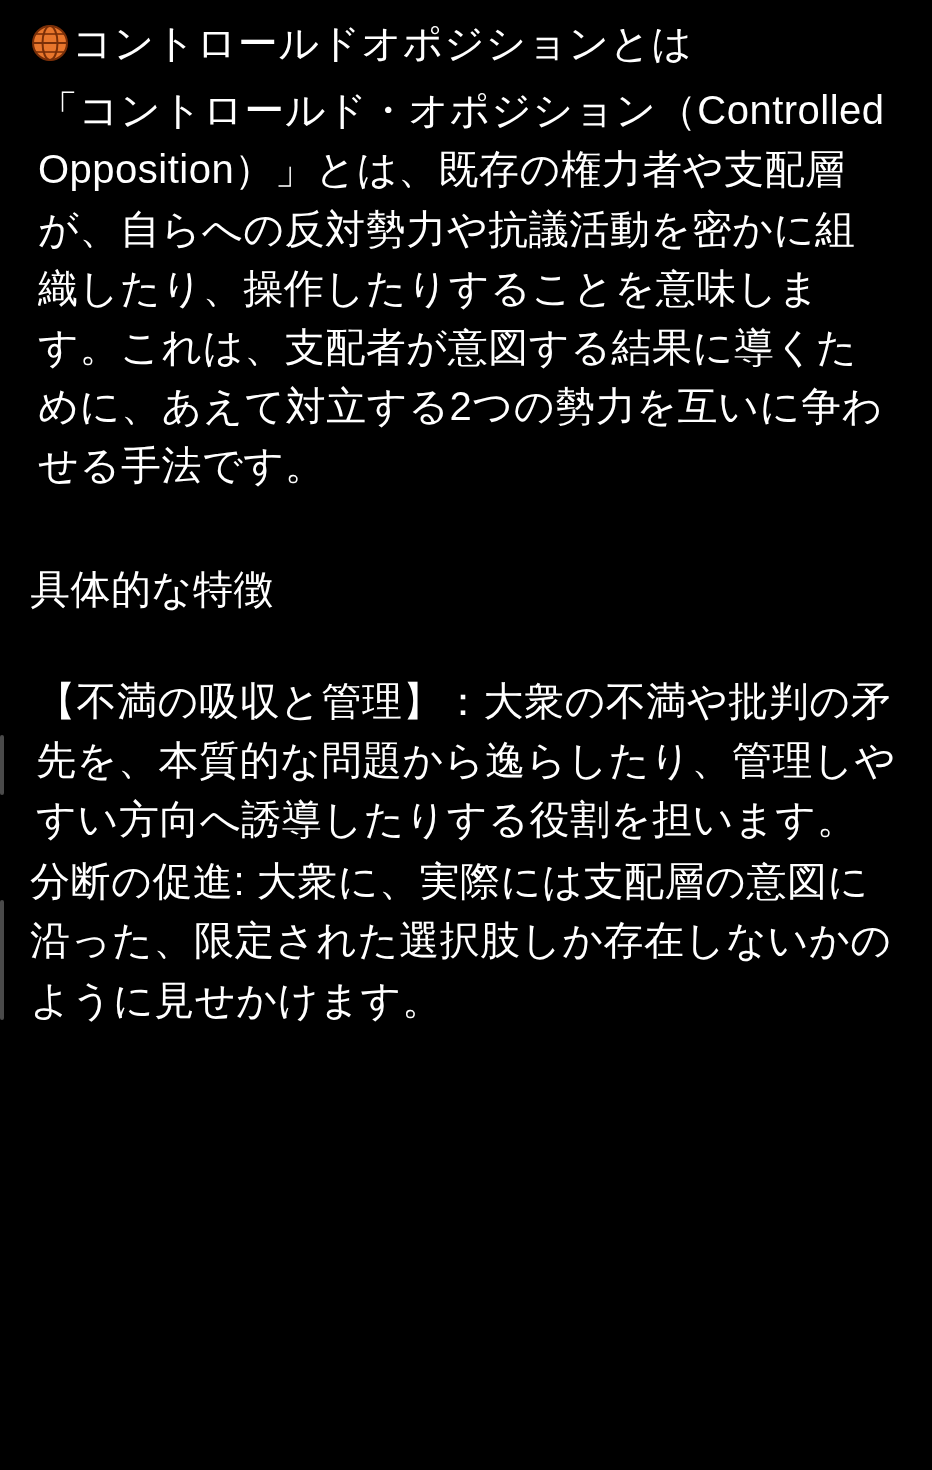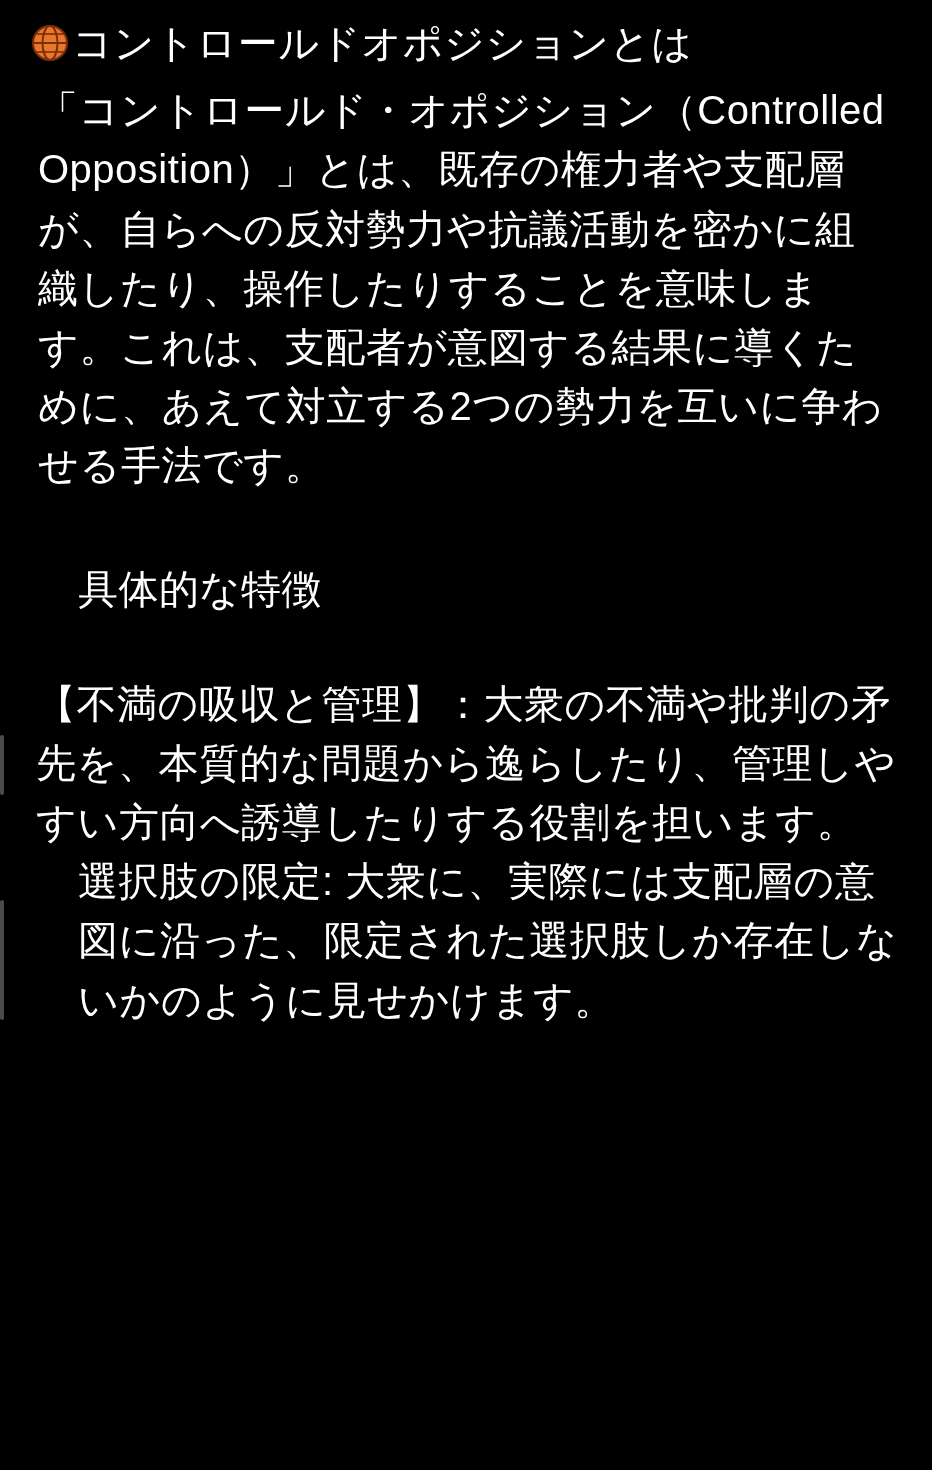--- a/index.html
+++ b/index.html
@@ -42,40 +42,40 @@
   }
   .para {
     margin: 8px;
   }
   .blank-line {
     display: block;
     height: 56px;
   }
   .section-label {
     display: block;
-    margin-left: 48px;
   }
   
   .bar-line {
     position: relative;
     display: block;
     padding-left: 6px;
   }
   .bar-line::before {
     content: "";
     position: absolute;
     left: -4px;
     top: 4px;
     bottom: 4px;
     width: 2px;
     background: #9a9a9a;
   }
   .indent {
     padding-left: 6px;
     display: block;
+    font-family: Liberation Mono, monospace;
   }
   
   .edge-bar {
     position: absolute;
     left: 0;
     width: 4px;
     background: #4a4a4a;
     border-radius: 2px;
   }
   .edge-bar.one { top: 735px; height: 60px; }
@@ -103,19 +103,19 @@
 
     <span class="blank-line"></span>
 
     <span class="section-label">具体的な特徴</span>
 
 
     <span class="blank-line"></span>
 
     <span class="indent">【不満の吸収と管理】：大衆の不満や批判の矛先を、本質的な問題から逸らしたり、管理しやすい方向へ誘導したりする役割を担います。</span>
 
-    <span class="section-label">選択肢の限定: 大衆に、実際には支配層の意図に沿った、限定された選択肢しか存在しないかのように見せかけます。</span>
+    <span class="section-label">分断の促進: 大衆に、実際には支配層の意図に沿った、限定された選択肢しか存在しないかのように見せかけます。</span>
 
     <span class="blank-line"></span>
 
 
   </div>
 </div>
 
 </body></html>

